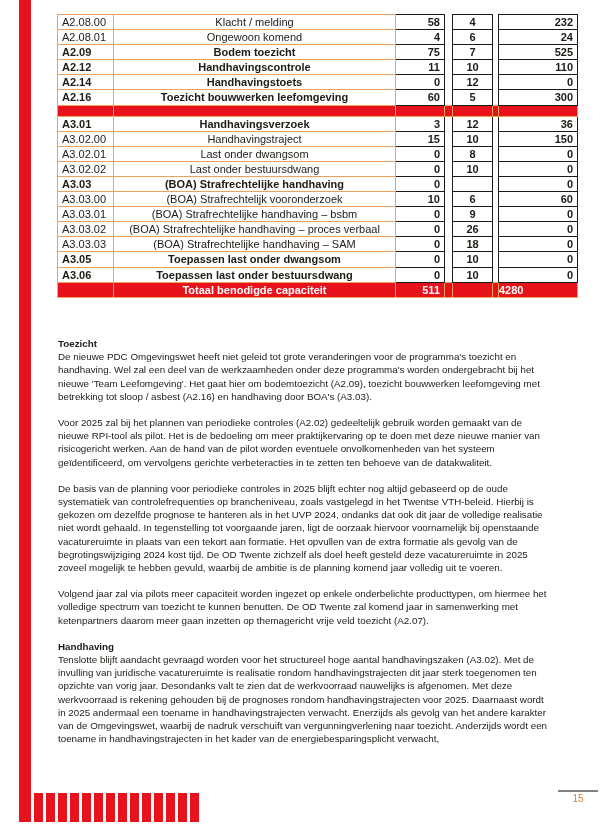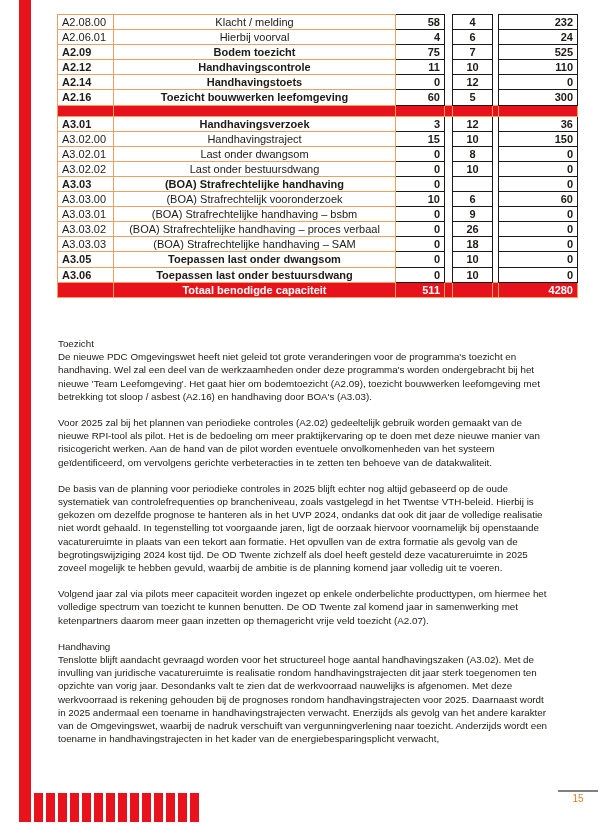--- a/index.html
+++ b/index.html
@@ -57,31 +57,31 @@
     padding: 0;
   }
   tr.total-row td {
     height: 15px;
     background: var(--brand-red, #e8121d);
     color: #ffffff;
     font-weight: bold;
     border: 1px solid var(--table-border-orange, #efa05c);
     margin-top: 37px;
   }
-  tr.total-row td.n3 { text-align: right; padding-left: 0; }
+  tr.total-row td.n3 { text-align: left; padding-left: 0; }
 
   
   .text-block {
     position: absolute; left: 58px; top: 337px;
     width: 496px;
     font-size: 9.8px;
     line-height: 13.2px;
     text-align: left;
   }
-  .sec-heading { font-weight: normal; margin: 0; }
+  .sec-heading { font-weight: bold; margin: 0; }
   .text-block p { margin: 0 0 13px 0; }
 
   
   .footer-line {
     position: absolute; left: 558px; top: 790px;
     width: 40px; height: 1.5px;
     background: var(--footer-line-gray, #808080);
   }
   .page-number {
     position: absolute; left: 558px; top: 793px;
@@ -109,22 +109,22 @@
       <tr class="">
         <td class="code">A2.08.00</td>
         <td class="desc">Klacht / melding</td>
         <td class="num n1">58</td>
         <td class="gap"></td>
         <td class="num n2">4</td>
         <td class="gap"></td>
         <td class="num n3">232</td>
       </tr>
       <tr class="">
-        <td class="code">A2.06.01</td>
-        <td class="desc">Hierbij voorval</td>
+        <td class="code">A2.08.01</td>
+        <td class="desc">Ongewoon komend</td>
         <td class="num n1">4</td>
         <td class="gap"></td>
         <td class="num n2">6</td>
         <td class="gap"></td>
         <td class="num n3">24</td>
       </tr>
       <tr class="bold">
         <td class="code">A2.09</td>
         <td class="desc">Bodem toezicht</td>
         <td class="num n1">75</td>

